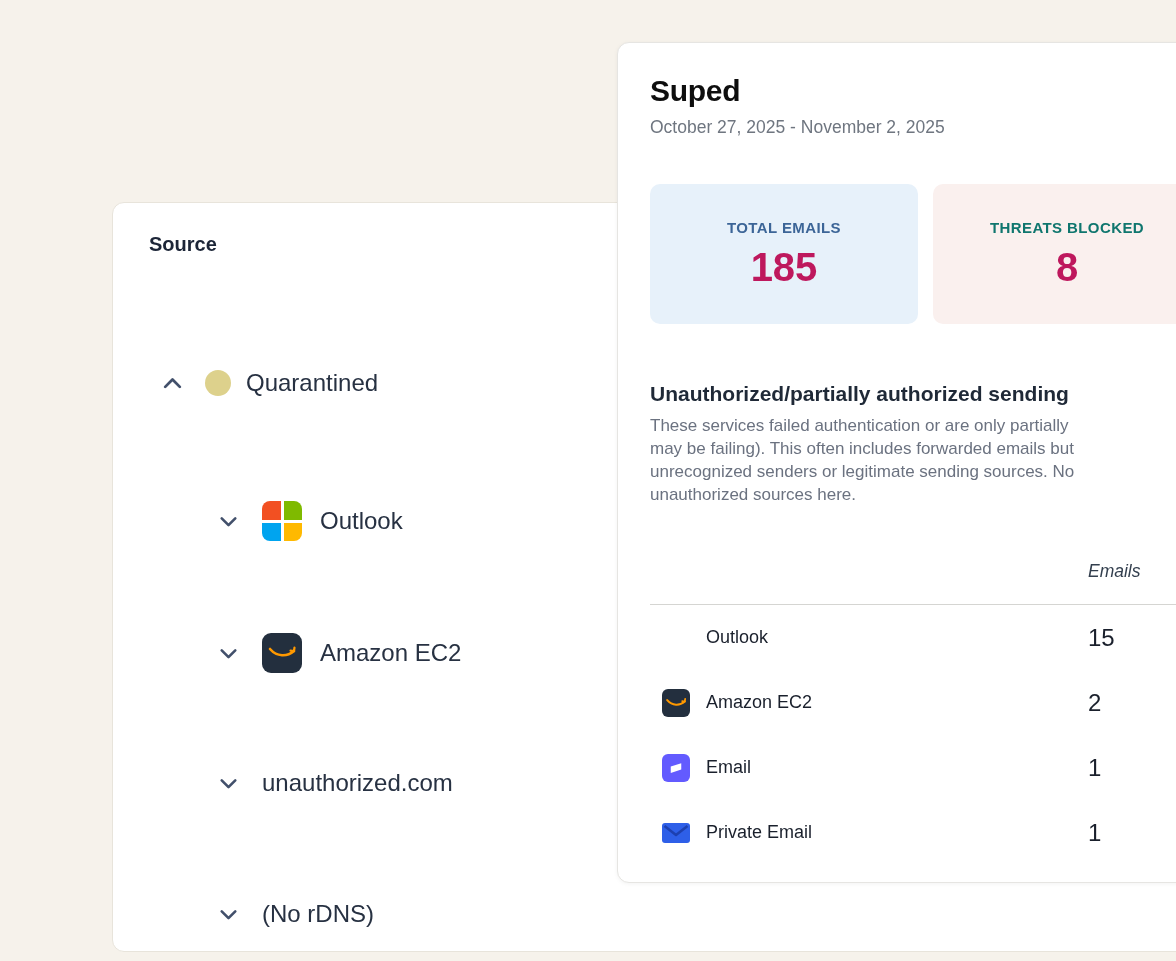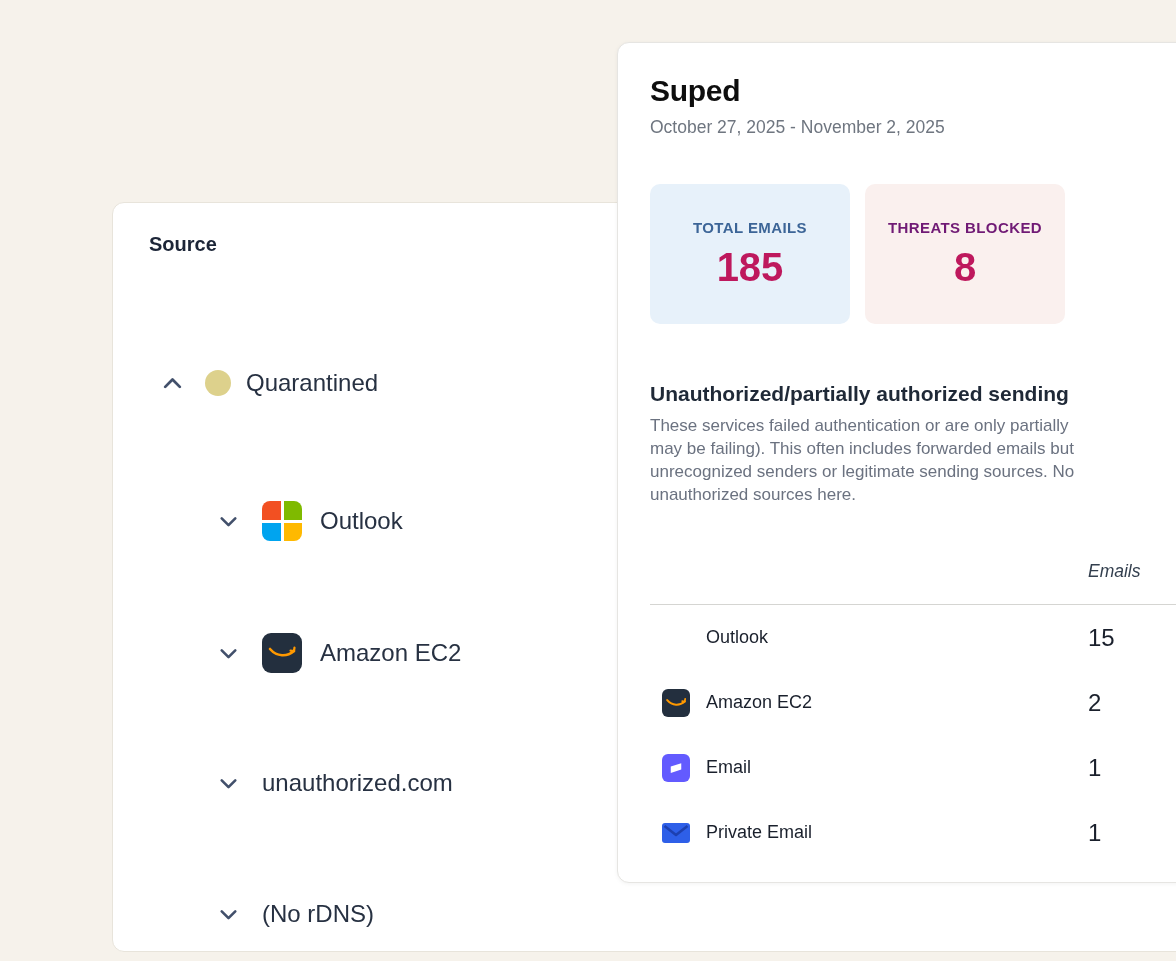--- a/index.html
+++ b/index.html
@@ -81,30 +81,30 @@
   }
   .report-title {
     margin-top:31px;
     font-size:30px; font-weight:700; color:#0e0e0e;
     letter-spacing:-0.3px;
   }
   .report-date { margin-top:9px; font-size:17.5px; color:#6f7680; }
 
   .stats { margin-top:46px; display:flex; gap:15px; }
   .stat-card {
-    width:200px; height:140px; border-radius:10px;
+    width:268px; height:140px; border-radius:10px;
     display:flex; flex-direction:column;
     align-items:center; justify-content:center; gap:9px;
   }
   .stat-label { font-size:15px; font-weight:700; letter-spacing:0.4px; }
   .stat-value { font-size:40px; font-weight:700; color:#be185d; }
   .stat-blue { background:#e7f1fa; }
   .stat-blue .stat-label { color:#3c6597; }
   .stat-red  { background:#faf0ee; }
-  .stat-red  .stat-label { color:#701a75; }
+  .stat-red  .stat-label { color:#0f766e; }
 
   .section-heading {
     margin-top:58px;
     font-size:21px; font-weight:700; color:#1f2937;
     white-space:nowrap;
   }
   .section-desc { margin-top:8px; font-size:17px; line-height:23px; color:#6b7280; }
   .desc-line { white-space:nowrap; }
 
   .emails-table { margin-top:16px; width:810px; }

